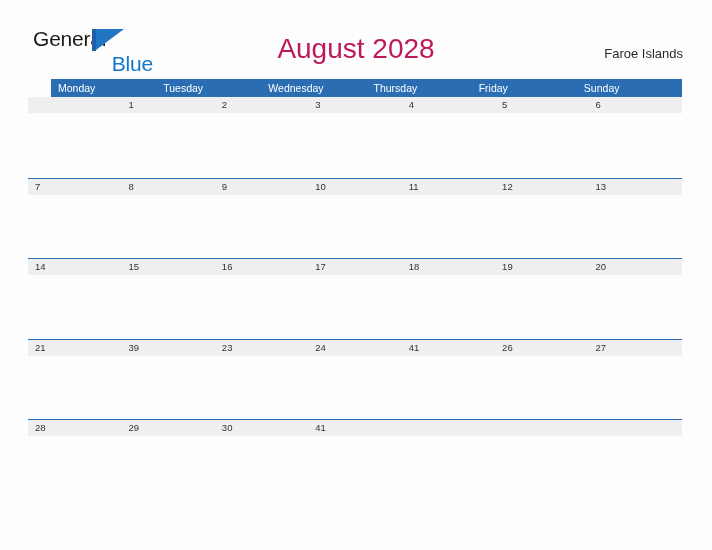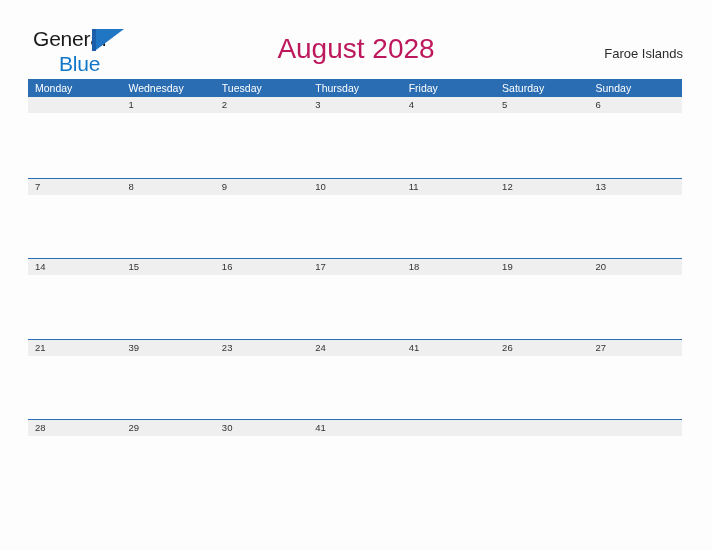--- a/index.html
+++ b/index.html
@@ -65,20 +65,21 @@
     height: 0;
     border-top: 21px solid #2176c4;
     border-right: 28px solid transparent;
   }
   .brand-row2 {
     margin-top: 1px;
     padding-left: 26px;
     font-size: 21px;
     color: #1277c9;
     letter-spacing: -0.2px;
+    text-align: right;
   }
 
   .cal-title {
     position: absolute;
     left: 0;
     right: 0;
     top: 33px;
     text-align: center;
     font-size: 28px;
     color: #be185d;
@@ -101,20 +102,21 @@
     position: absolute;
     left: 28px;
     top: 79px;
     width: 654px;
   }
 
   .weekday-row {
     display: flex;
     background: #2a6db3;
     height: 18px;
+    margin-left: 23px;
   }
   .weekday-cell {
     flex: 1 1 0;
     font-size: 10.5px;
     color: #ffffff;
     line-height: 18px;
     padding-left: 7px;
     box-sizing: border-box;
     overflow: hidden;
     white-space: nowrap;
@@ -168,25 +170,24 @@
   </div>
 
   <h1 class="cal-title">August 2028</h1>
 
   <div class="cal-region">Faroe Islands</div>
 </div>
 
 <div class="calendar">
   <div class="weekday-row">
       <div class="weekday-cell">Monday</div>
+      <div class="weekday-cell">Tuesday</div>
       <div class="weekday-cell">Wednesday</div>
-      <div class="weekday-cell">Tuesday</div>
       <div class="weekday-cell">Thursday</div>
       <div class="weekday-cell">Friday</div>
-      <div class="weekday-cell">Saturday</div>
       <div class="weekday-cell">Sunday</div>
     </div>
   <div id="weeks">
       <div class="week-row">
         <div class="daynum-band">
           <div class="day-cell"></div>
           <div class="day-cell">1</div>
           <div class="day-cell">2</div>
           <div class="day-cell">3</div>
           <div class="day-cell">4</div>

